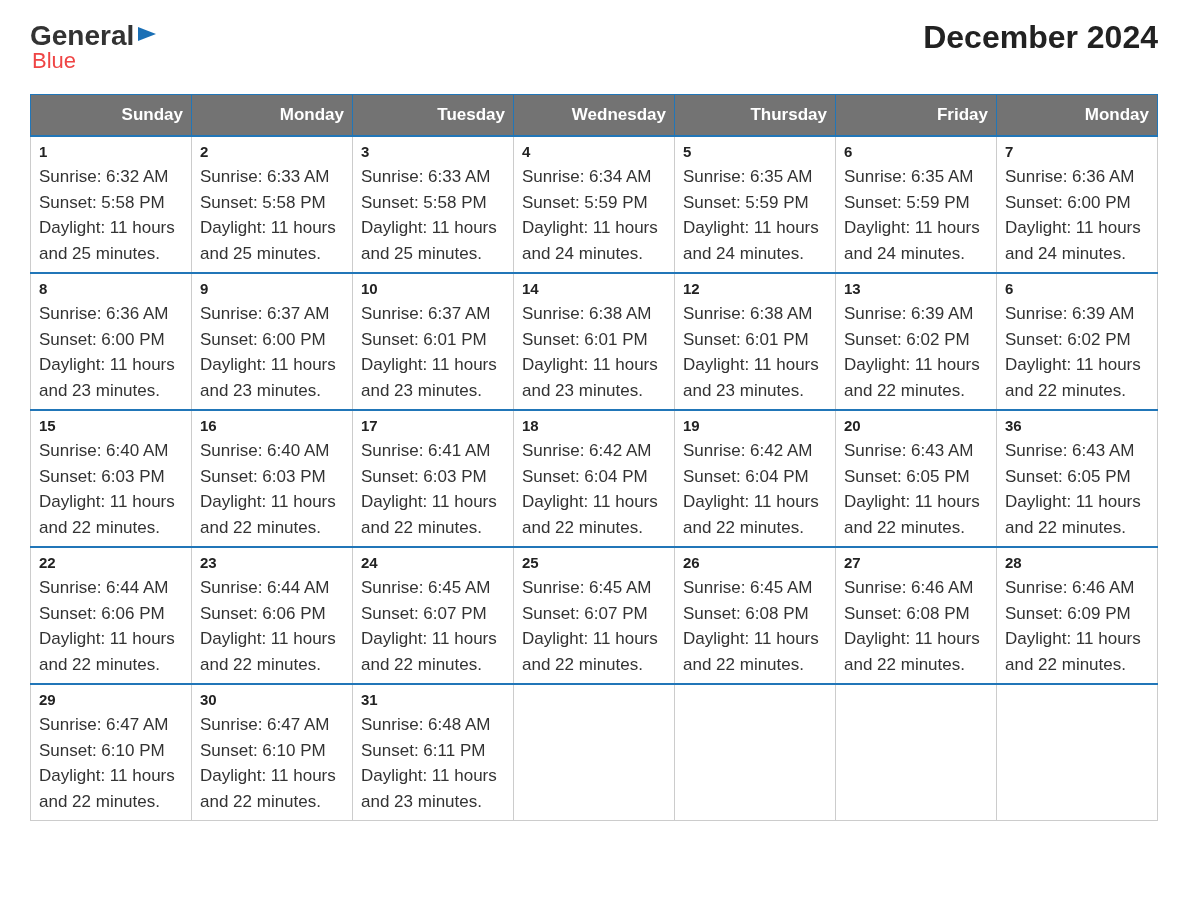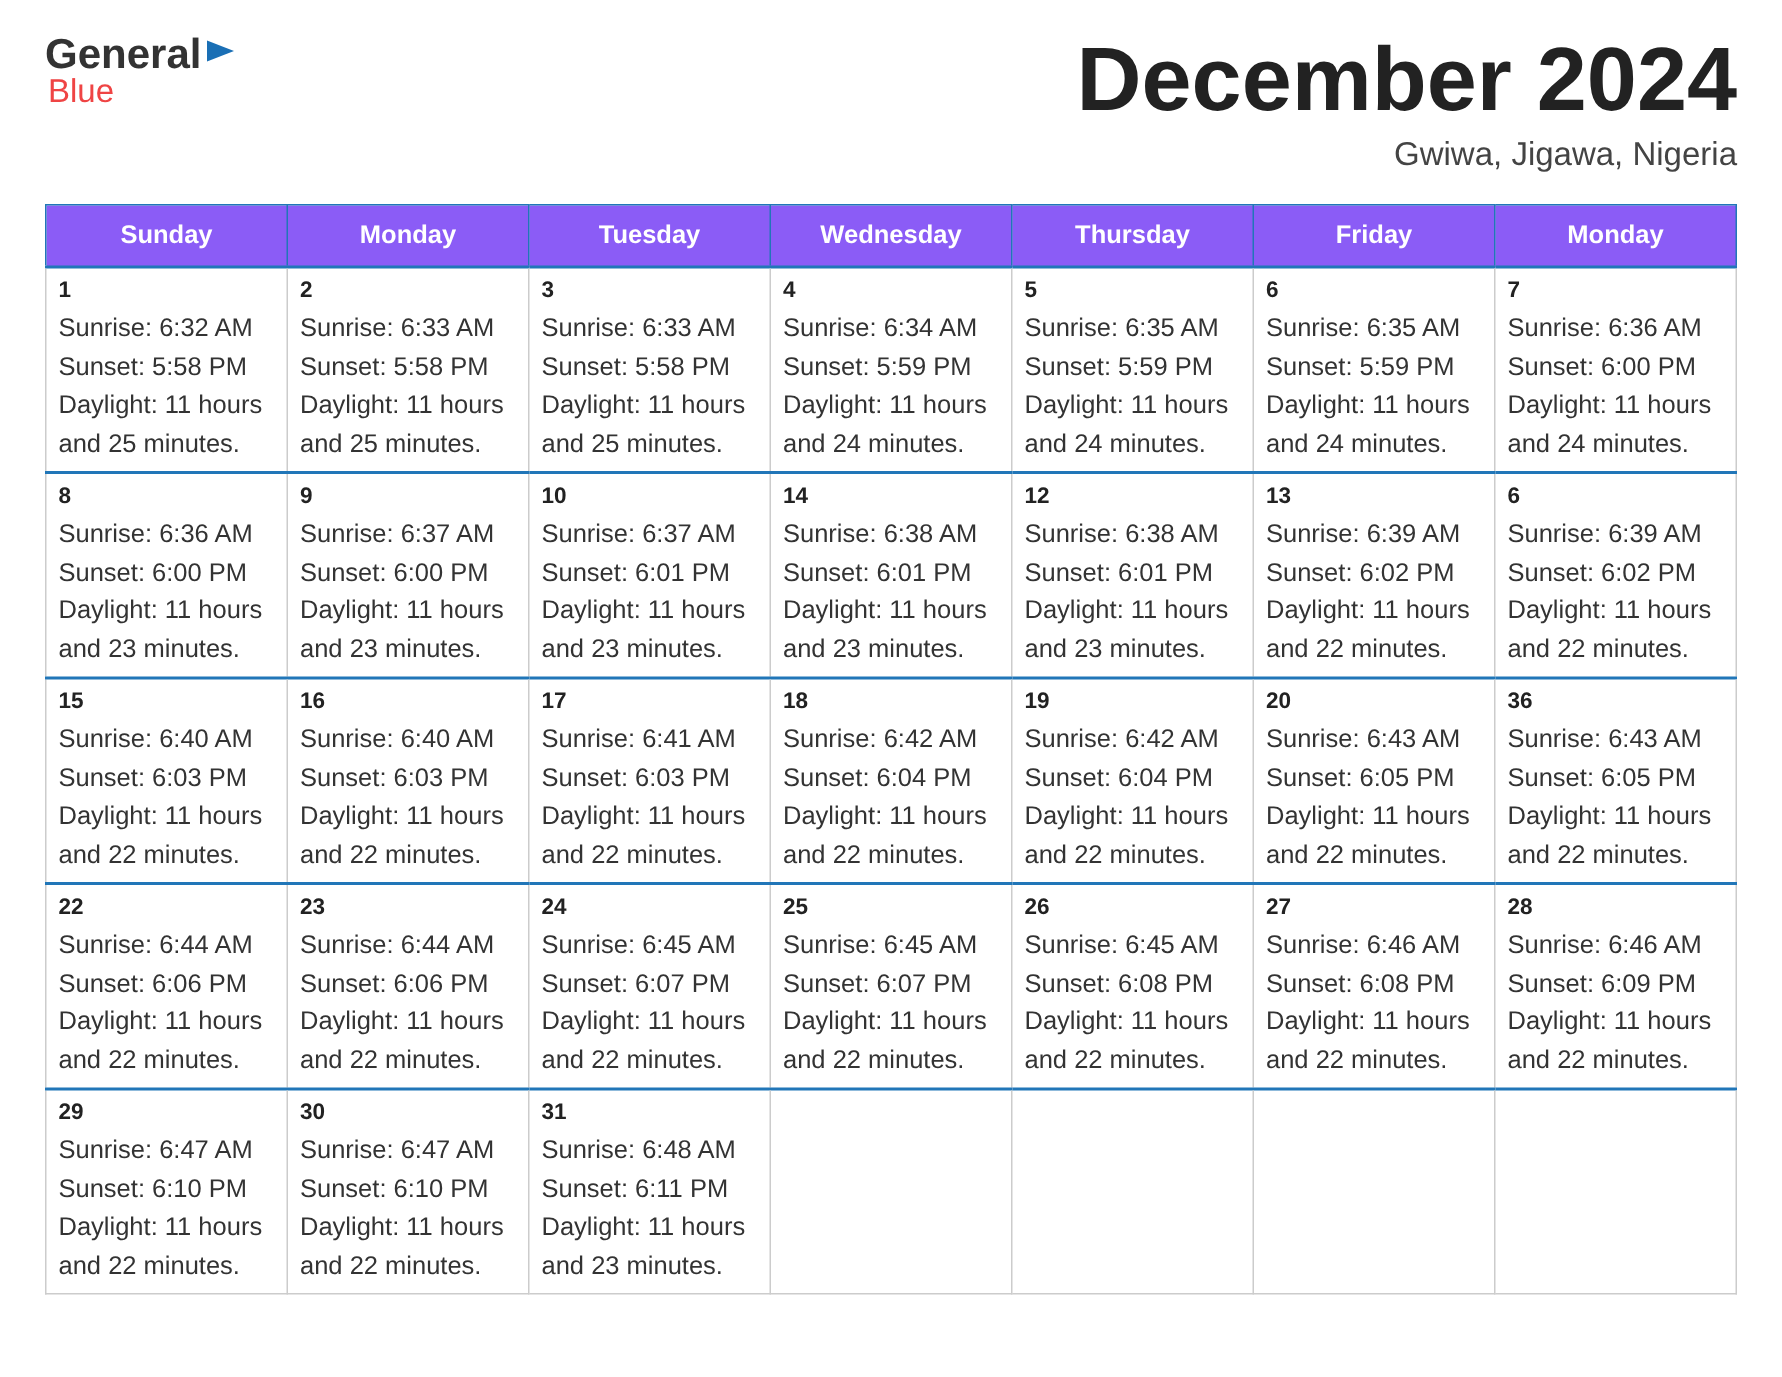--- a/index.html
+++ b/index.html
@@ -32,42 +32,42 @@
       color: #ef4444;
       font-size: 22px;
       font-weight: normal;
       margin-top: -4px;
       margin-left: 2px;
     }
     .title-block {
       text-align: right;
     }
     .month-title {
-      font-size: 60px;
+      font-size: 32px;
       font-weight: bold;
       color: #222;
       line-height: 1.1;
     }
     .location-title {
       font-size: 22px;
       color: #444;
       margin-top: 4px;
     }
     .calendar-table {
       width: 100%;
       border-collapse: collapse;
       table-layout: fixed;
     }
     .calendar-table th {
-      background-color: #8b5cf6;
+      background-color: #737373;
       color: #fff;
       font-size: 17px;
       font-weight: bold;
       padding: 10px 8px;
-      text-align: center;
+      text-align: right;
       border: 1px solid #2176b8;
     }
     .calendar-table td {
       vertical-align: top;
       border: 1px solid #ccc;
       border-top: 2px solid #2176b8;
       padding: 6px 8px;
       font-size: 13px;
       color: #333;
       height: 120px;
@@ -102,21 +102,20 @@
       <span style="display:inline-block; margin-left:2px;">
         <svg width="22" height="22" viewBox="0 0 22 22">
           <polygon points="2,4 20,11 2,18" fill="#1a6fb5"></polygon>
         </svg>
       </span>
     </div>
     <div class="logo-subtitle">Blue</div>
   </div>
   <div class="title-block">
     <div class="month-title">December 2024</div>
-    <div class="location-title">Gwiwa, Jigawa, Nigeria</div>
   </div>
 </div>
 
 <table class="calendar-table">
   <thead>
     <tr>
     <th>Sunday</th>
         <th>Monday</th>
         <th>Tuesday</th>
         <th>Wednesday</th>

